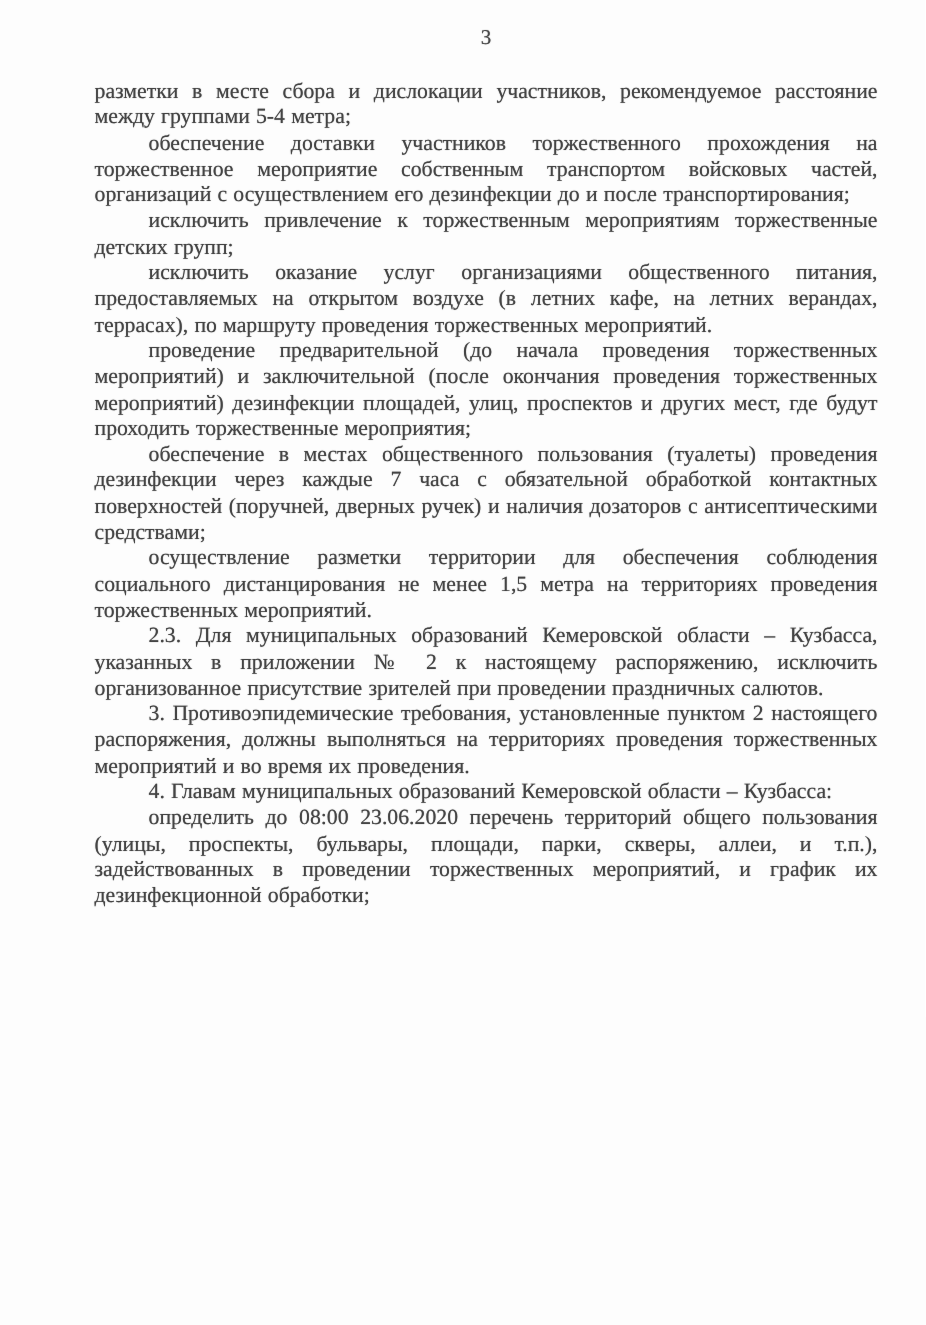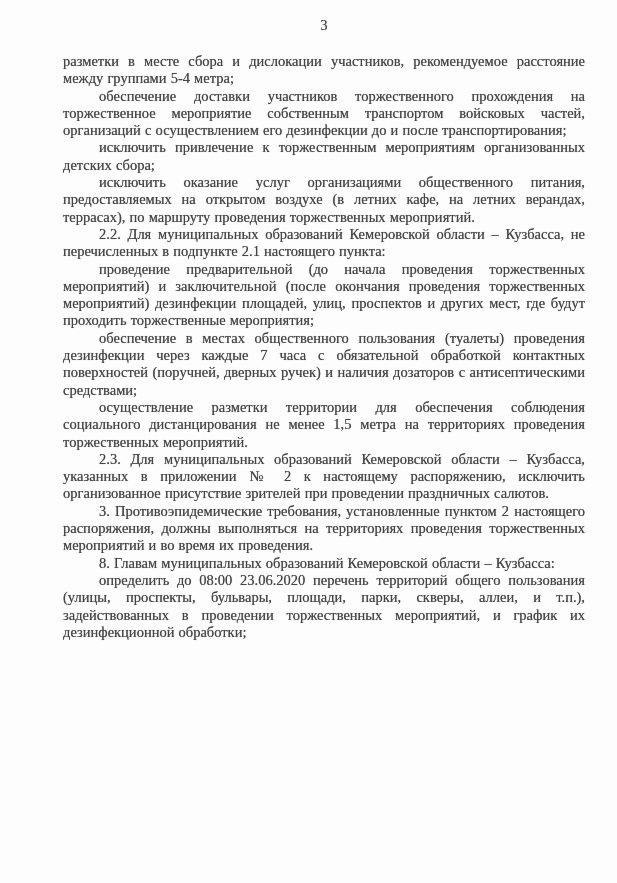--- a/index.html
+++ b/index.html
@@ -45,25 +45,24 @@
 </style>
 </head>
 <body>
 
 <div class="page">
   <div class="text-block">
     <div class="page-number">3</div>
     <div class="body-text">
       <p class="para no-indent">разметки в месте сбора и дислокации участников, рекомендуемое расстояние между группами 5-4 метра;</p>
       <p class="para">обеспечение доставки участников торжественного прохождения на торжественное мероприятие собственным транспортом войсковых частей, организаций с осуществлением его дезинфекции до и после транспортирования;</p>
-      <p class="para">исключить привлечение к торжественным мероприятиям организованных детских сбора;</p>
+      <p class="para">исключить привлечение к торжественным мероприятиям торжественные детских групп;</p>
       <p class="para">исключить оказание услуг организациями общественного питания, предоставляемых на открытом воздухе (в летних кафе, на летних верандах, террасах), по маршруту проведения торжественных мероприятий.</p>
-      <p class="para">2.2. Для муниципальных образований Кемеровской области – Кузбасса, не перечисленных в подпункте 2.1 настоящего пункта:</p>
       <p class="para">проведение предварительной (до начала проведения торжественных мероприятий) и заключительной (после окончания проведения торжественных мероприятий) дезинфекции площадей, улиц, проспектов и других мест, где будут проходить торжественные мероприятия;</p>
       <p class="para">обеспечение в местах общественного пользования (туалеты) проведения дезинфекции через каждые 7 часа с обязательной обработкой контактных поверхностей (поручней, дверных ручек) и наличия дозаторов с антисептическими средствами;</p>
       <p class="para">осуществление разметки территории для обеспечения соблюдения социального дистанцирования не менее 1,5 метра на территориях проведения торжественных мероприятий.</p>
       <p class="para">2.3. Для муниципальных образований Кемеровской области – Кузбасса, указанных в приложении № 2 к настоящему распоряжению, исключить организованное присутствие зрителей при проведении праздничных салютов.</p>
       <p class="para">3. Противоэпидемические требования, установленные пунктом 2 настоящего распоряжения, должны выполняться на территориях проведения торжественных мероприятий и во время их проведения.</p>
-      <p class="para">8. Главам муниципальных образований Кемеровской области – Кузбасса:</p>
+      <p class="para">4. Главам муниципальных образований Кемеровской области – Кузбасса:</p>
       <p class="para">определить до 08:00 23.06.2020 перечень территорий общего пользования (улицы, проспекты, бульвары, площади, парки, скверы, аллеи, и т.п.), задействованных в проведении торжественных мероприятий, и график их дезинфекционной обработки;</p>
     </div>
   </div>
 </div>
 
 </body></html>

